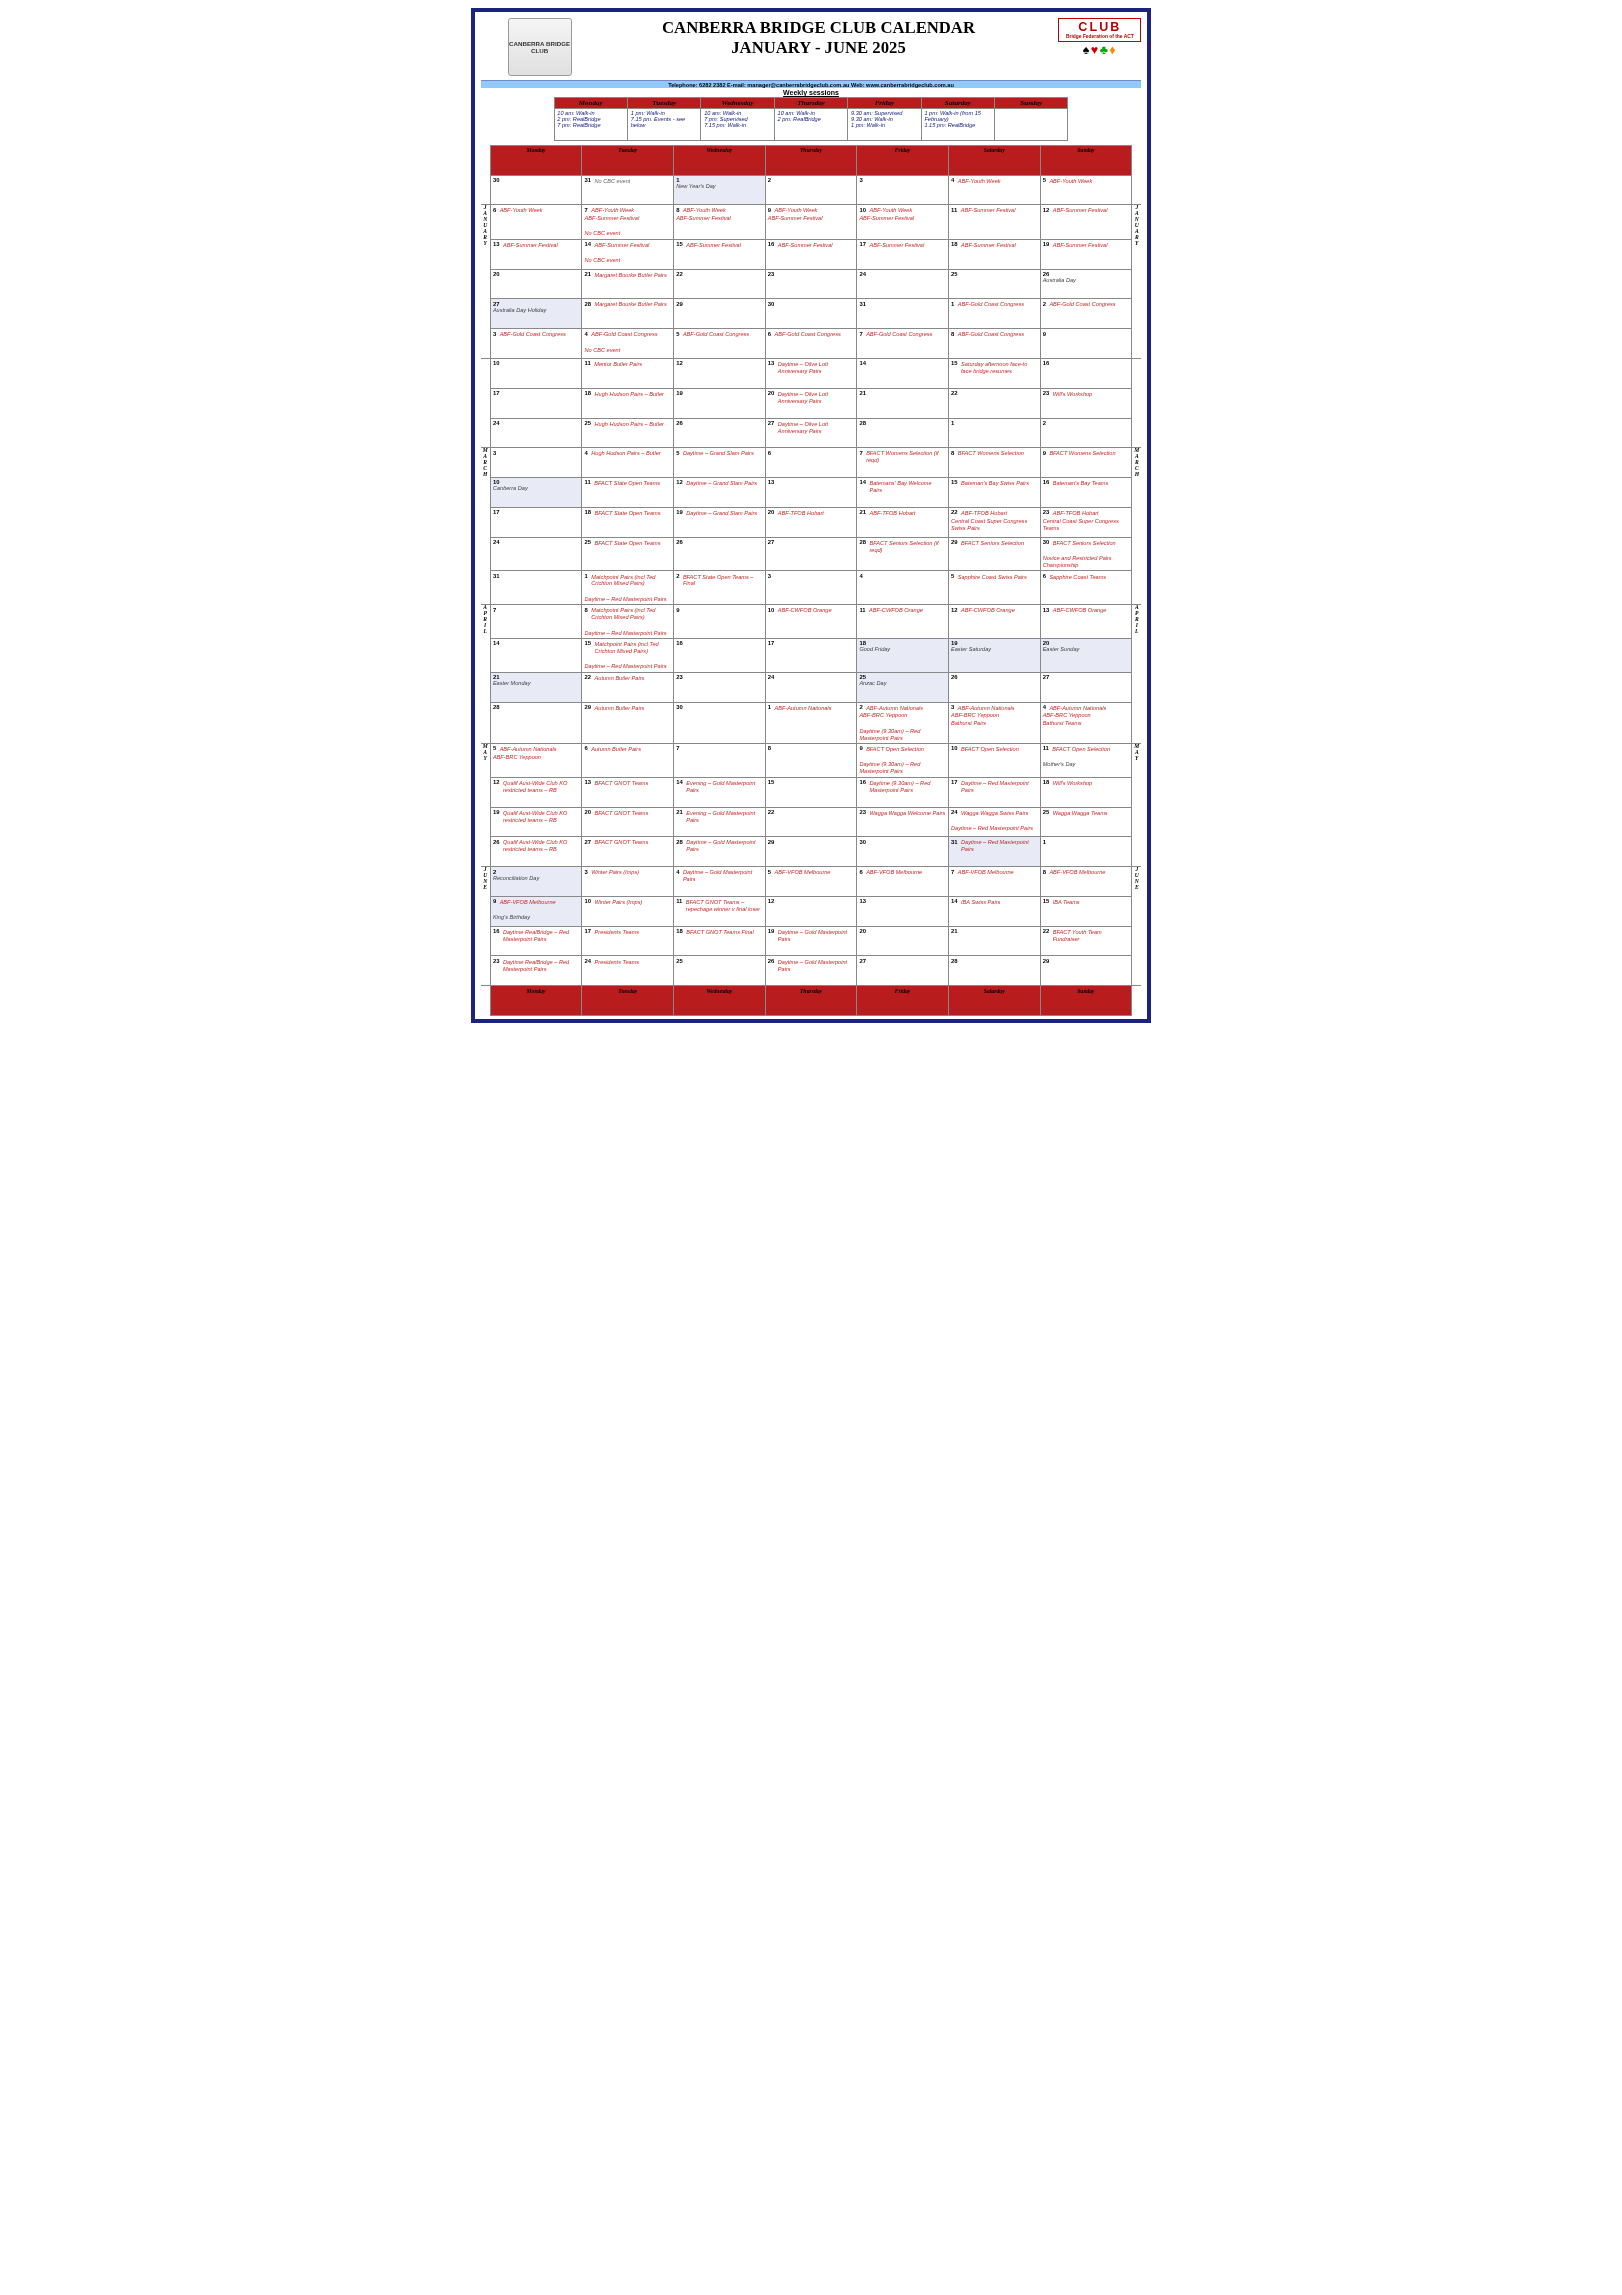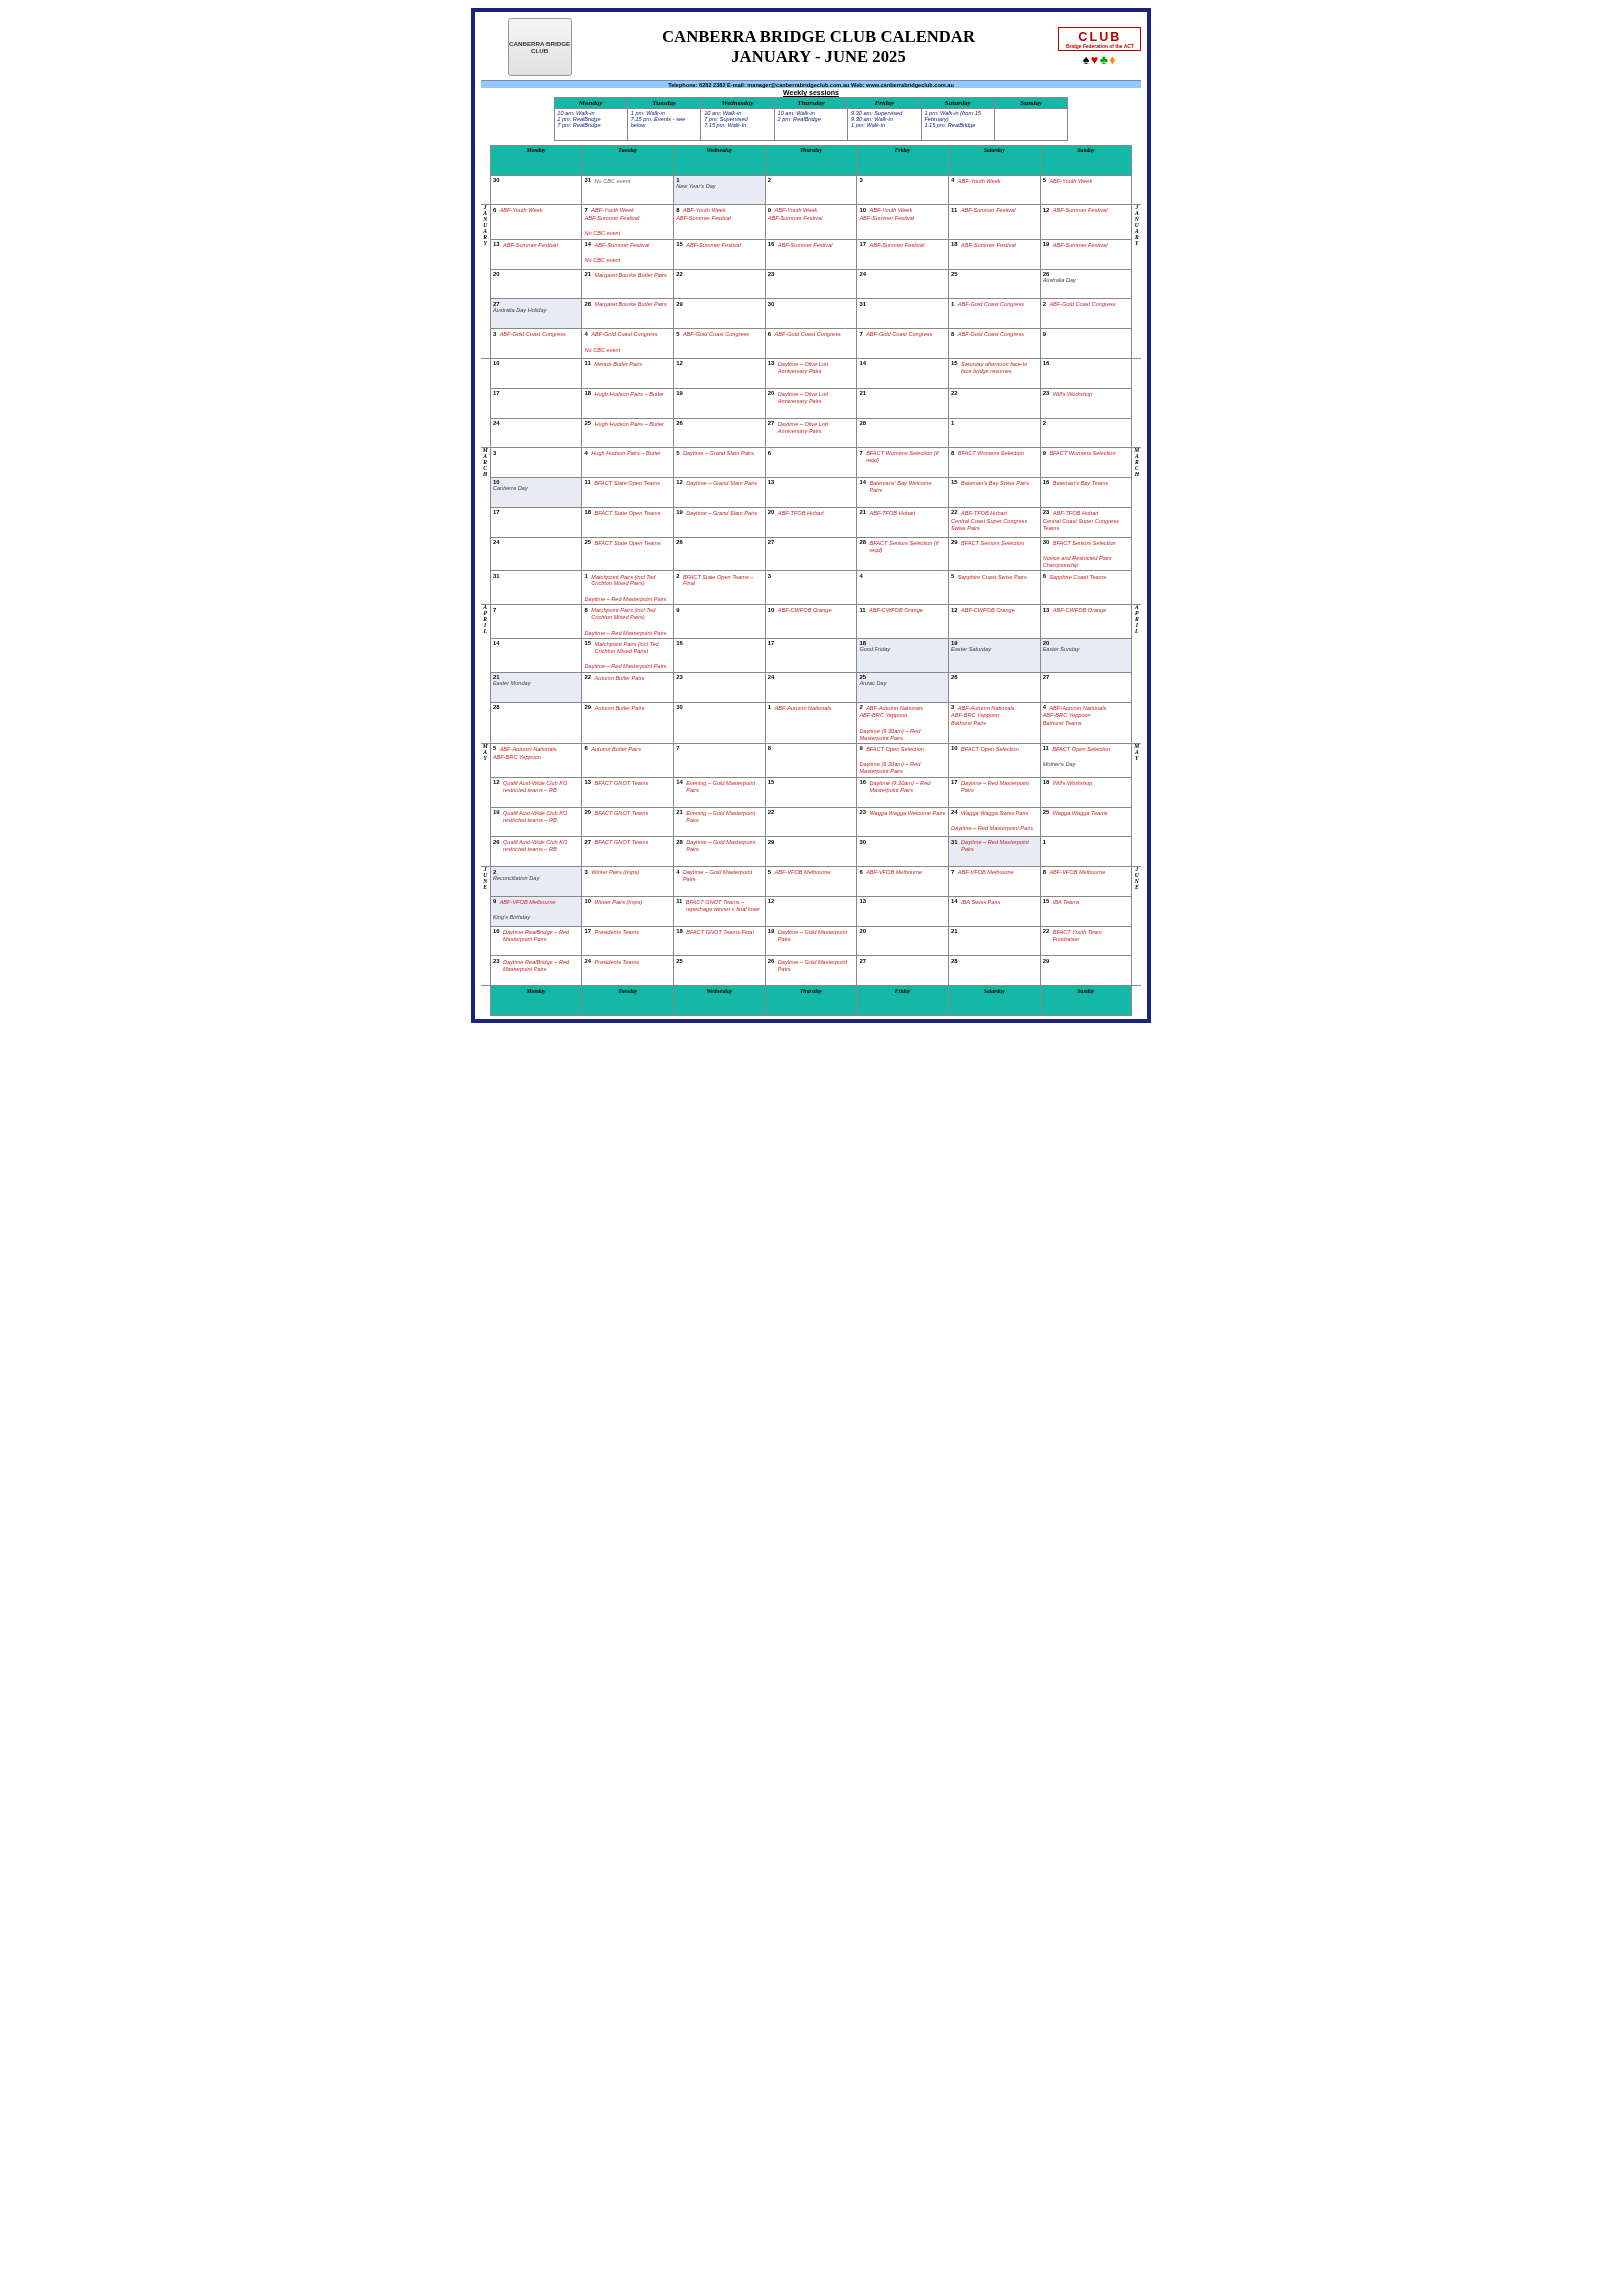--- a/index.html
+++ b/index.html
@@ -13,21 +13,20 @@
   .page {
     width: 680px;
     margin: 8.3px auto;
     border: 4.2px solid #1a237e;
     padding: 5.6px 5.6px 2.8px 5.6px;
     box-sizing: border-box;
   }
   
   .header {
     display: flex;
-    align-items: center;
     border-bottom: 0.7px solid #7986cb;
     padding-bottom: 4.2px;
     padding-left: 27px;
   }
   .logo-left {
     width: 62px;
     height: 56px;
     display: flex;
     align-items: center;
     justify-content: center;
@@ -87,21 +86,21 @@
     width: 100%;
     table-layout: fixed;
   }
   .weekly-title {
     font-weight: bold;
     font-size: 7px;
     text-decoration: underline;
     text-align: center;
   }
   .day-header td {
-    background: #14b8a6;
+    background: #b91c1c;
     border: 0.7px solid #888;
     font-family: "Times New Roman", serif;
     font-weight: bold;
     font-style: italic;
     font-size: 7px;
     text-align: center;
     padding: 0.7px 1.4px;
   }
   .weekly-row td {
     border: 0.7px solid #888;

